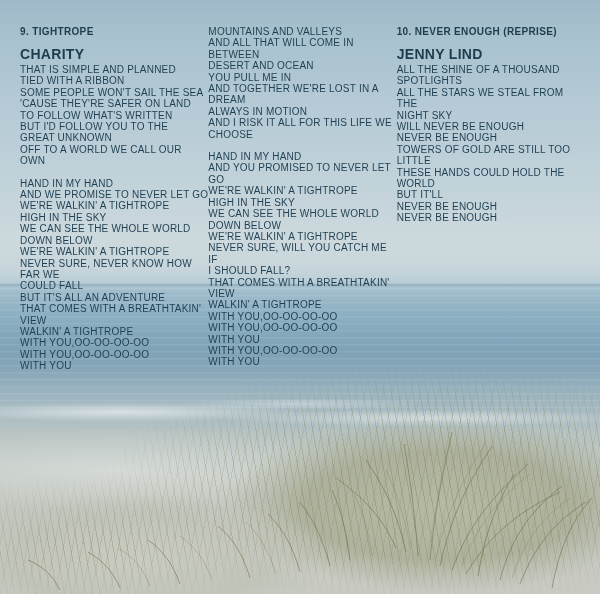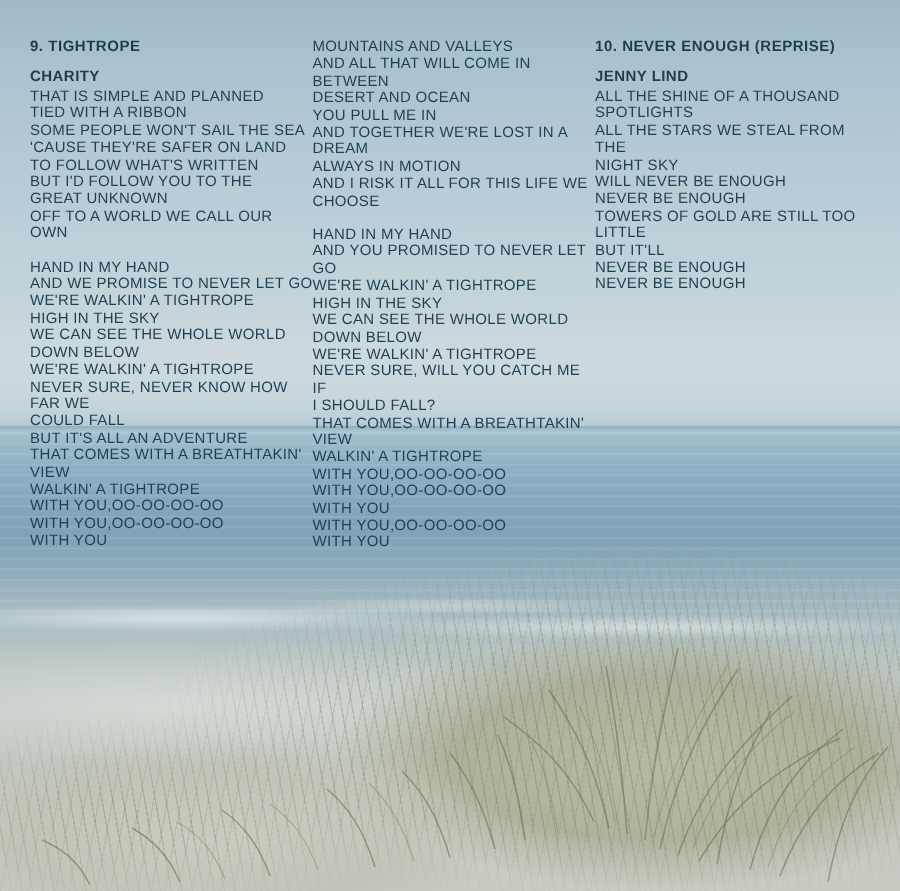--- a/index.html
+++ b/index.html
@@ -152,21 +152,21 @@
 
   .track-title {
     font-size: 10px;
     font-weight: bold;
     letter-spacing: .35px;
     color: #1d3c4e;
     margin: 0 0 9px 0;
     text-transform: uppercase;
   }
   .artist {
-    font-size: 10px;
+    font-size: 14px;
     font-weight: bold;
     letter-spacing: .3px;
     color: #1d3c4e;
     margin: 0 0 2px 0;
     text-transform: uppercase;
   }
   .lyric-block {
     margin: 0 0 11px 0;
   }
   .lyric-line {
@@ -292,20 +292,21 @@
     <div class="col col-3">
       <div class="track-title">10. NEVER ENOUGH (REPRISE)</div>
       <div class="artist">JENNY LIND</div>
       <div class="lyric-block">
         <div class="lyric-line">ALL THE SHINE OF A THOUSAND SPOTLIGHTS</div>
         <div class="lyric-line">ALL THE STARS WE STEAL FROM THE</div>
         <div class="lyric-line">NIGHT SKY</div>
         <div class="lyric-line">WILL NEVER BE ENOUGH</div>
         <div class="lyric-line">NEVER BE ENOUGH</div>
         <div class="lyric-line">TOWERS OF GOLD ARE STILL TOO LITTLE</div>
+        <div class="lyric-line">THESE HANDS COULD HOLD THE WORLD</div>
         <div class="lyric-line">BUT IT'LL</div>
         <div class="lyric-line">NEVER BE ENOUGH</div>
         <div class="lyric-line">NEVER BE ENOUGH</div>
       </div>
     </div>
 
   </div>
 </div>
 
 </body></html>

